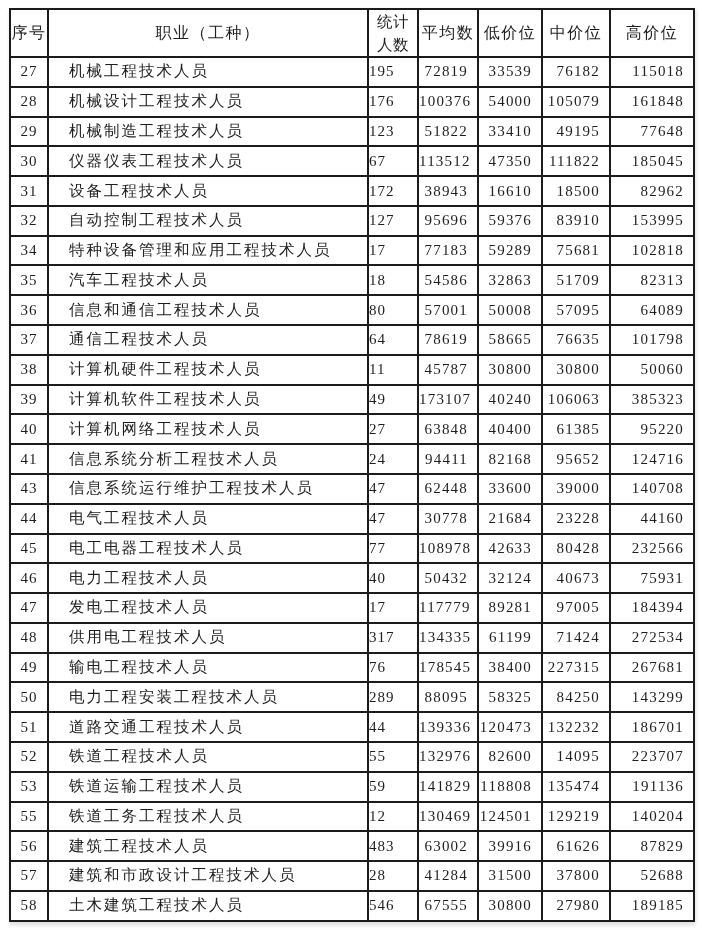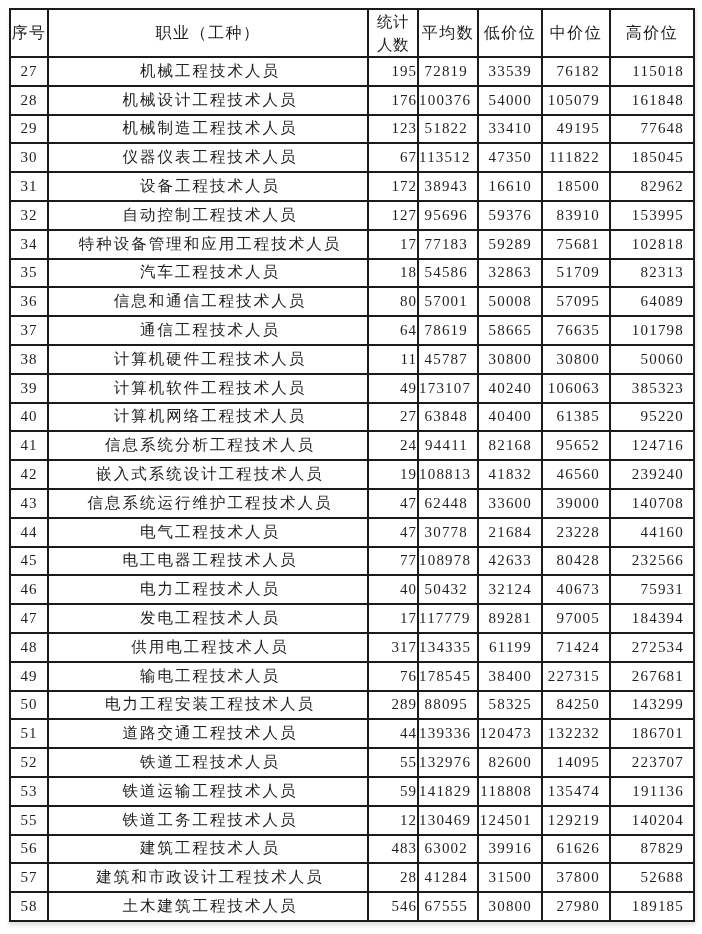--- a/index.html
+++ b/index.html
@@ -50,22 +50,22 @@
   th.two-line {
     white-space: pre-line;
     line-height: 23px;
     font-size: 15.5px;
     letter-spacing: 0.5px;
   }
   td {
     font-size: 15px;
   }
   td.c0 { text-align: center; letter-spacing: 1px; }
-  td.c1 { text-align: center; padding-left: 4px; font-size: 15.5px; letter-spacing: 2px; }
-  td.c2 { text-align: right; letter-spacing: 1px; }
+  td.c1 { text-align: left; padding-left: 20px; font-size: 15.5px; letter-spacing: 2px; }
+  td.c2 { text-align: left; letter-spacing: 1px; }
   td.c3, td.c4, td.c5, td.c6 { text-align: right; padding-right: 9px; letter-spacing: 1.2px; }
 </style>
 </head>
 <body>
 
 <div class="page">
   <table class="salary-table">
     <colgroup>
       <col style="width:38px">
       <col style="width:320px">
@@ -208,29 +208,20 @@
         <tr>
           <td class="c0">41</td>
           <td class="c1">信息系统分析工程技术人员</td>
           <td class="c2">24</td>
           <td class="c3">94411</td>
           <td class="c4">82168</td>
           <td class="c5">95652</td>
           <td class="c6">124716</td>
         </tr>
         <tr>
-          <td class="c0">42</td>
-          <td class="c1">嵌入式系统设计工程技术人员</td>
-          <td class="c2">19</td>
-          <td class="c3">108813</td>
-          <td class="c4">41832</td>
-          <td class="c5">46560</td>
-          <td class="c6">239240</td>
-        </tr>
-        <tr>
           <td class="c0">43</td>
           <td class="c1">信息系统运行维护工程技术人员</td>
           <td class="c2">47</td>
           <td class="c3">62448</td>
           <td class="c4">33600</td>
           <td class="c5">39000</td>
           <td class="c6">140708</td>
         </tr>
         <tr>
           <td class="c0">44</td>

